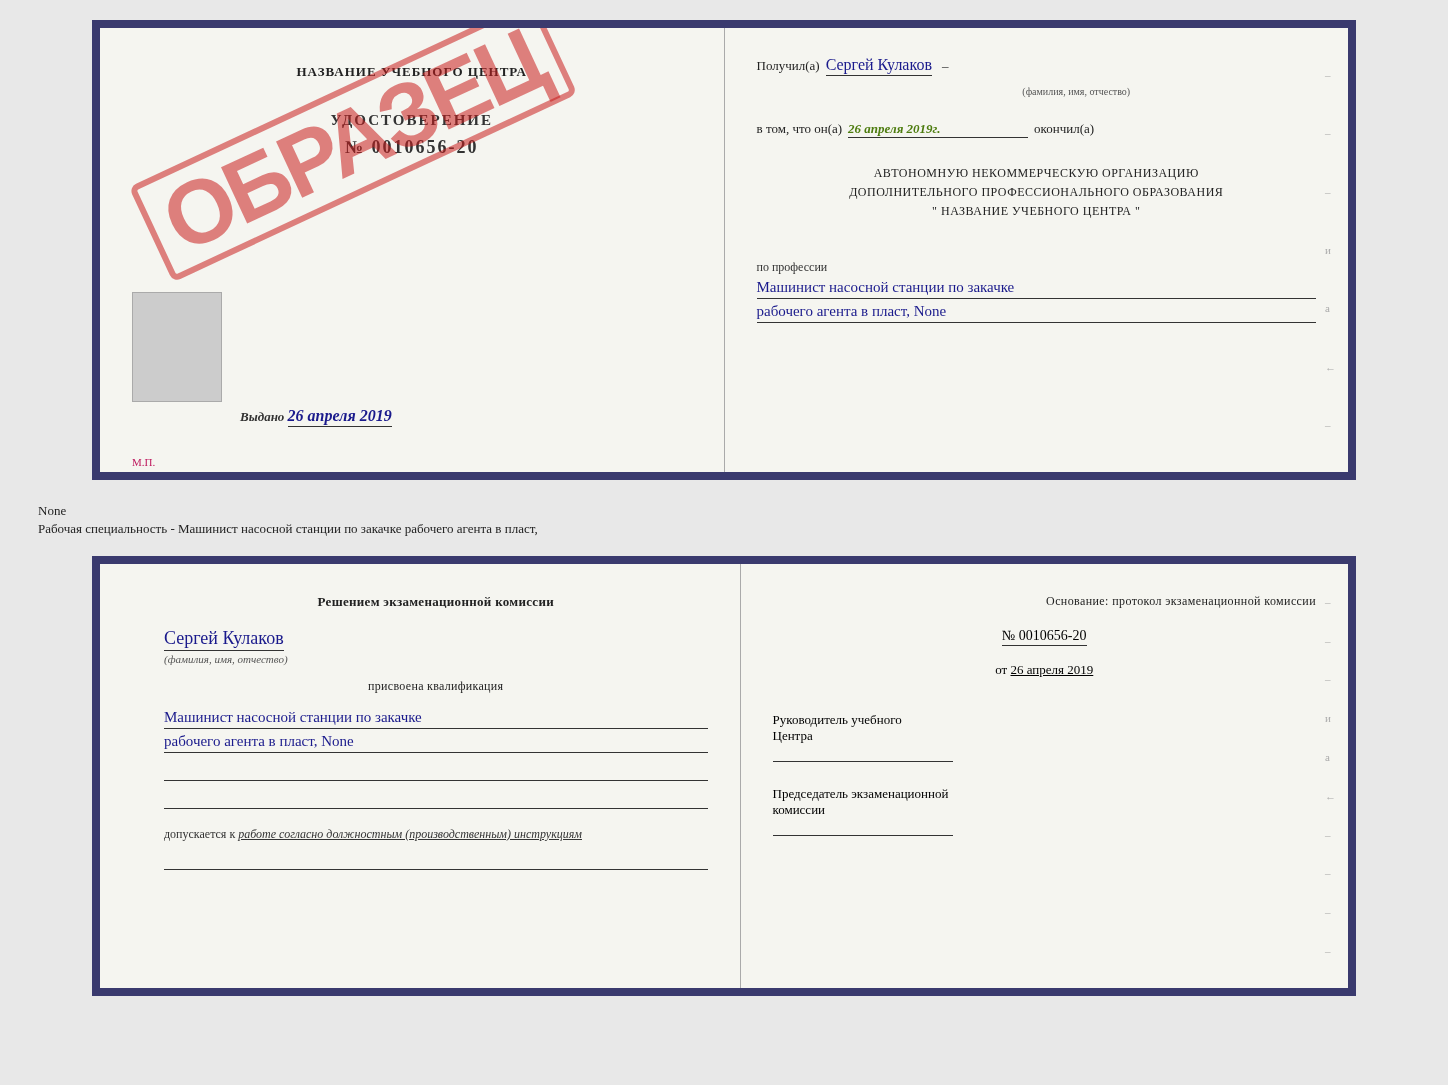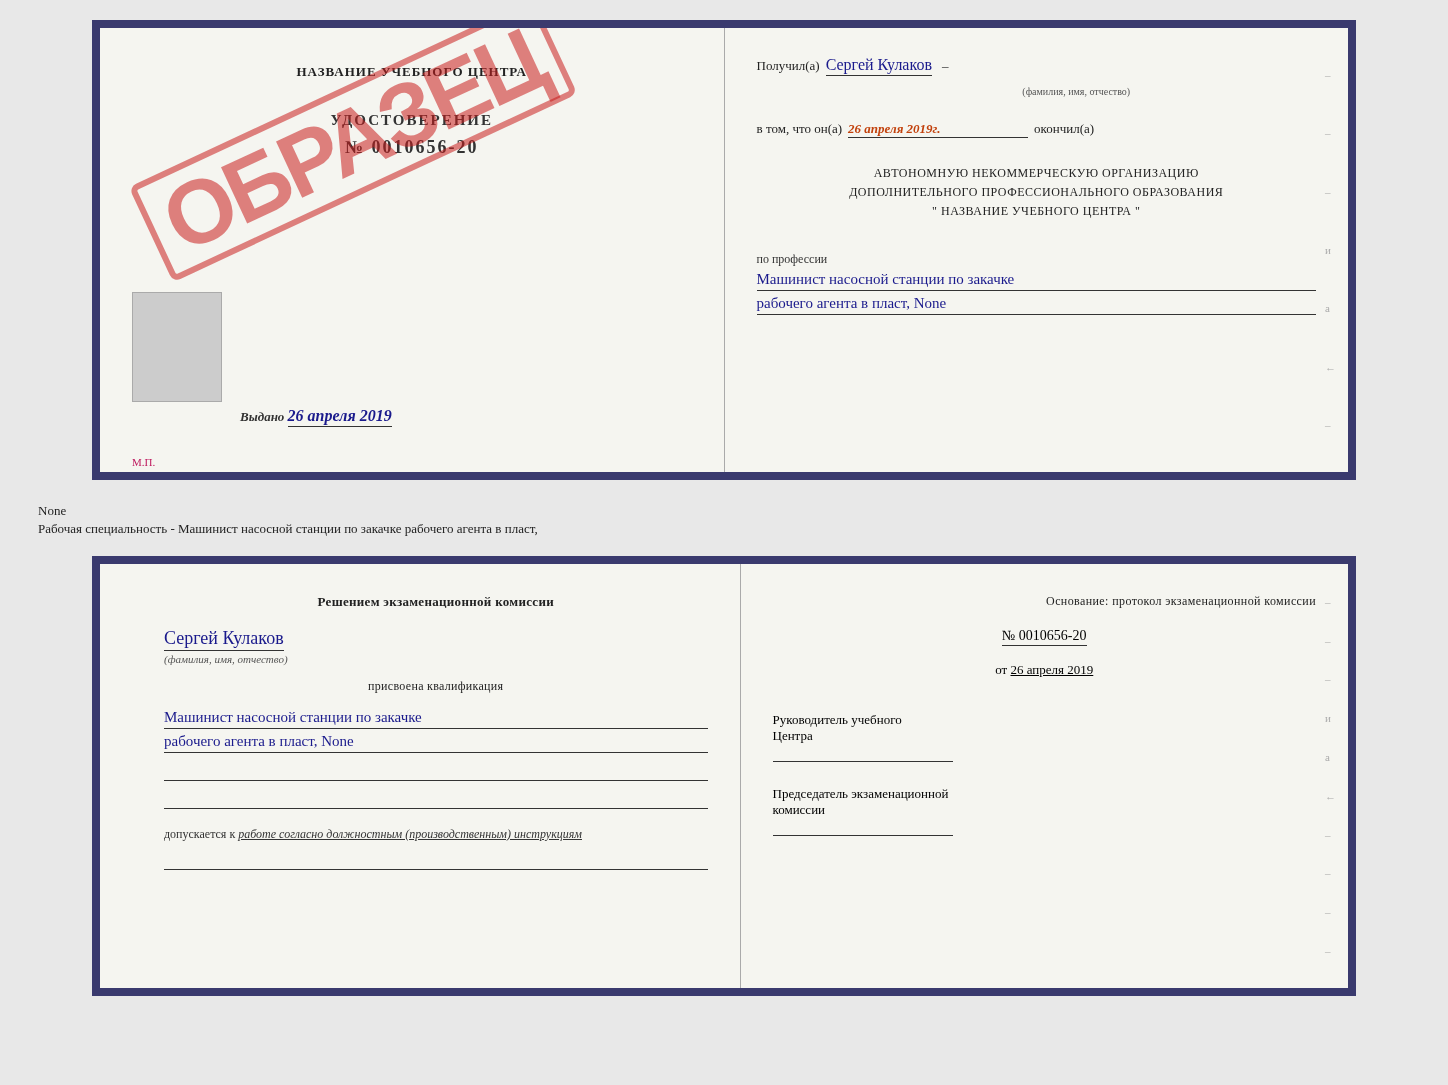--- a/index.html
+++ b/index.html
@@ -163,21 +163,21 @@
       text-align: center;
     }
 
     .underline-field {
       border-bottom: 1px solid #333;
       min-width: 180px;
       display: inline-block;
       font-style: italic;
       font-weight: bold;
       font-size: 13px;
-      color: #c2410c;
+      color: #4d7c0f;
     }
 
     .block-org-name {
       text-align: center;
       font-size: 12px;
       letter-spacing: 0.5px;
       text-transform: uppercase;
       color: #222;
       line-height: 1.6;
     }
@@ -338,21 +338,21 @@
       <span class="underline-field">26 апреля 2019г.</span>
       <span>окончил(а)</span>
     </div>
 
     <div class="block-org-name" style="margin-top:12px;">
       <div>АВТОНОМНУЮ НЕКОММЕРЧЕСКУЮ ОРГАНИЗАЦИЮ</div>
       <div>ДОПОЛНИТЕЛЬНОГО ПРОФЕССИОНАЛЬНОГО ОБРАЗОВАНИЯ</div>
       <div class="center-name-quotes">" НАЗВАНИЕ УЧЕБНОГО ЦЕНТРА "</div>
     </div>
 
-    <div style="margin-top:12px;">
+    <div style="margin-top:20px;">
       <div class="profession-label">по профессии</div>
       <span class="handwritten-line">Машинист насосной станции по закачке</span>
       <span class="handwritten-line">рабочего агента в пласт, None</span>
     </div>
 
     <div class="vertical-dashes">
       <span class="v-dash">–</span>
       <span class="v-dash">–</span>
       <span class="v-dash">–</span>
       <span class="v-dash">и</span>

